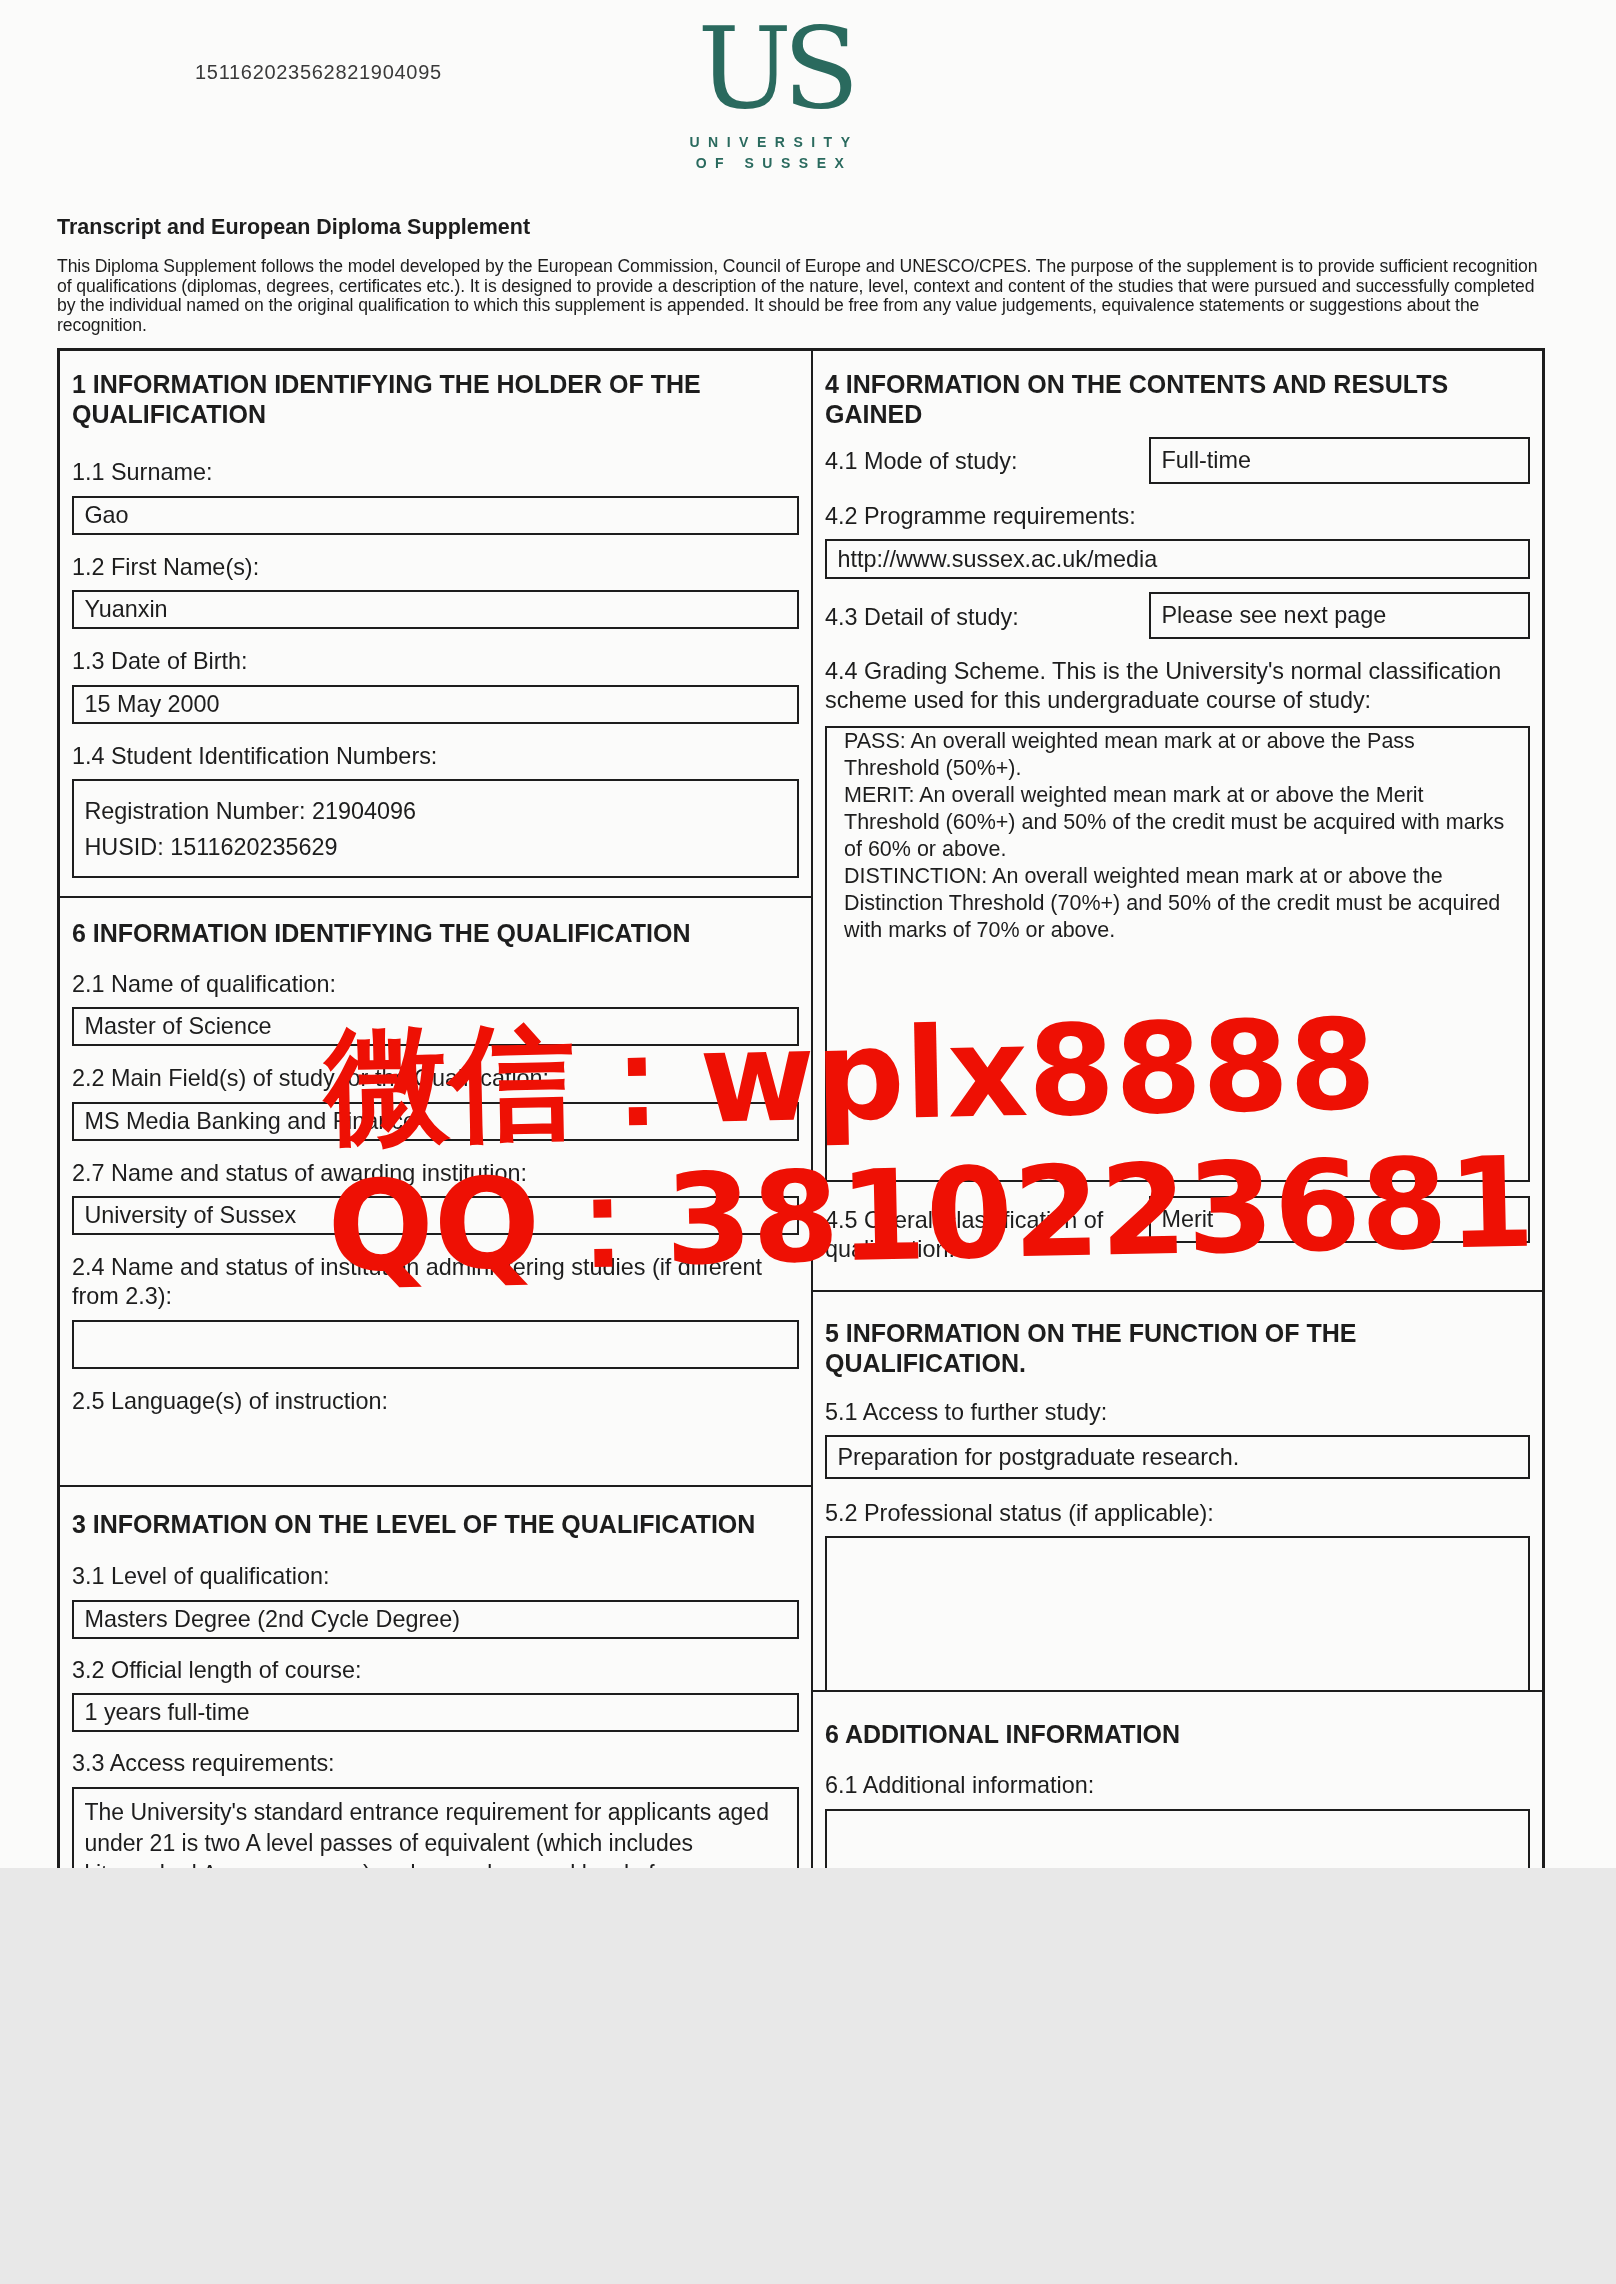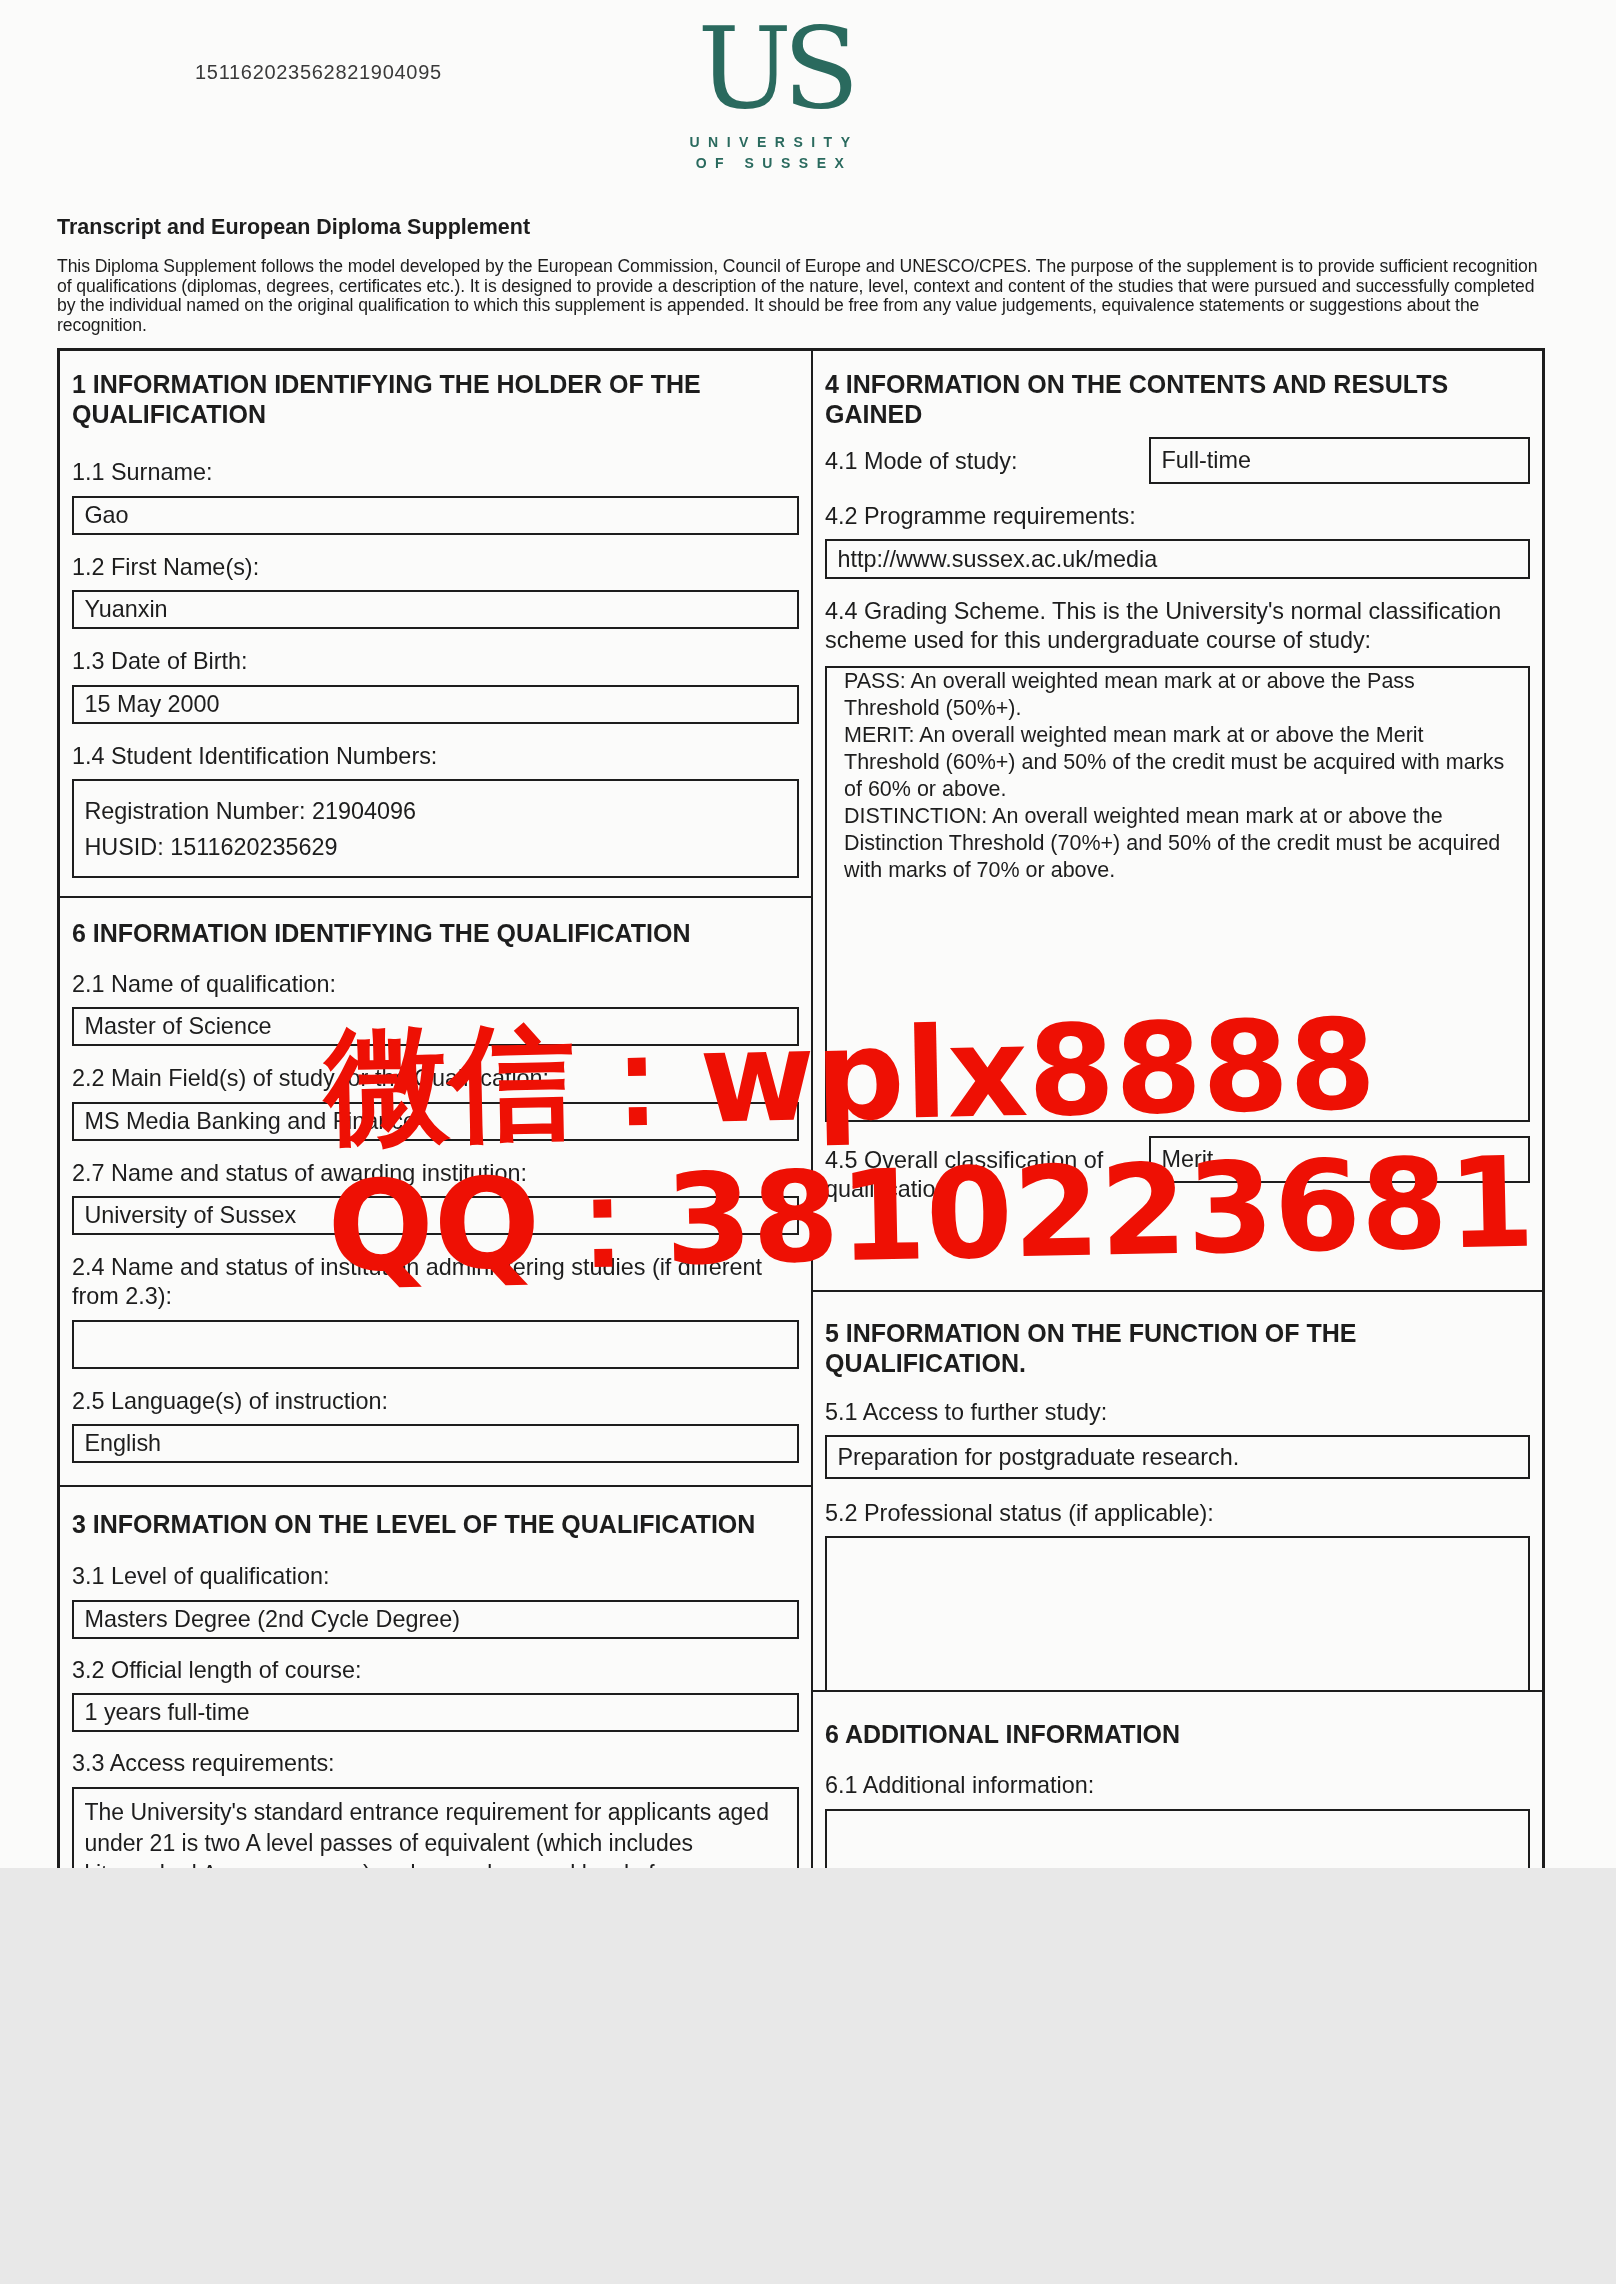--- a/index.html
+++ b/index.html
@@ -113,21 +113,20 @@
         <h2>6 INFORMATION IDENTIFYING THE QUALIFICATION</h2>
         <div class="label first">2.1 Name of qualification:</div>
         <div class="vbox">Master of Science</div>
         <div class="label">2.2 Main Field(s) of study for the Qualification:</div>
         <div class="vbox">MS Media Banking and Finance</div>
         <div class="label">2.7 Name and status of awarding institution:</div>
         <div class="vbox">University of Sussex</div>
         <div class="label">2.4 Name and status of institution administering studies (if different from 2.3):</div>
         <div class="vbox h76"></div>
         <div class="label">2.5 Language(s) of instruction:</div>
-        <div class="vbox">English</div>
       </section>
 
       <section class="sec sec3">
         <h2>3 INFORMATION ON THE LEVEL OF THE QUALIFICATION</h2>
         <div class="label first">3.1 Level of qualification:</div>
         <div class="vbox">Masters Degree (2nd Cycle Degree)</div>
         <div class="label">3.2 Official length of course:</div>
         <div class="vbox">1 years full-time</div>
         <div class="label">3.3 Access requirements:</div>
         <div class="vbox para">The University's standard entrance requirement for applicants aged under 21 is two A level passes of equivalent (which includes kitemarked Access courses) and a good general level of numeracy and competence in use of English evidenced by a pass at grade C or above in relevant GCSEs, or equivalent. For applicants aged over 21, individual judgements are made about readiness for university study.</div>
@@ -137,20 +136,24 @@
     <div class="col right">
 
       <section class="sec sec4 divider">
         <h2>4 INFORMATION ON THE CONTENTS AND RESULTS GAINED</h2>
         <div class="frow">
           <div class="label rlabel">4.1 Mode of study:</div>
           <div class="vbox sidebox">Full-time</div>
         </div>
         <div class="label">4.2 Programme requirements:</div>
         <div class="vbox h62">http://www.sussex.ac.uk/media</div>
+        <div class="frow r43">
+          <div class="label rlabel">4.3 Detail of study:</div>
+          <div class="vbox sidebox">Please see next page</div>
+        </div>
         <div class="label">4.4 Grading Scheme. This is the University's normal classification scheme used for this undergraduate course of study:</div>
         <div class="vbox grading">
           <p class="g-pass">PASS: An overall weighted mean mark at or above the Pass Threshold (50%+).</p>
           <p class="g-merit">MERIT: An overall weighted mean mark at or above the Merit Threshold (60%+) and 50% of the credit must be acquired with marks of 60% or above.</p>
           <p class="g-dist">DISTINCTION: An overall weighted mean mark at or above the Distinction Threshold (70%+) and 50% of the credit must be acquired with marks of 70% or above.</p>
         </div>
         <div class="frow r45">
           <div class="label rlabel">4.5 Overall classification of qualification:</div>
           <div class="vbox sidebox">Merit</div>
         </div>

